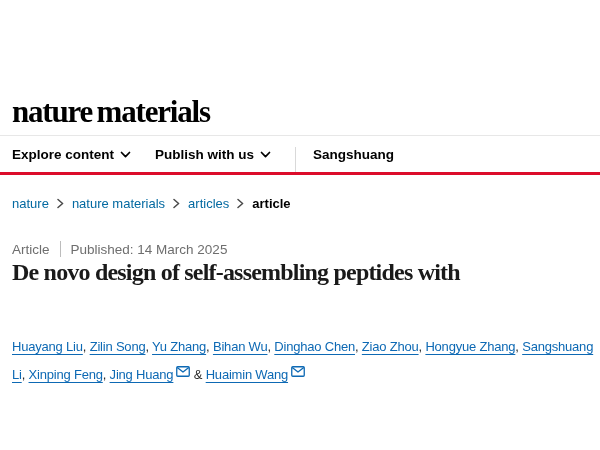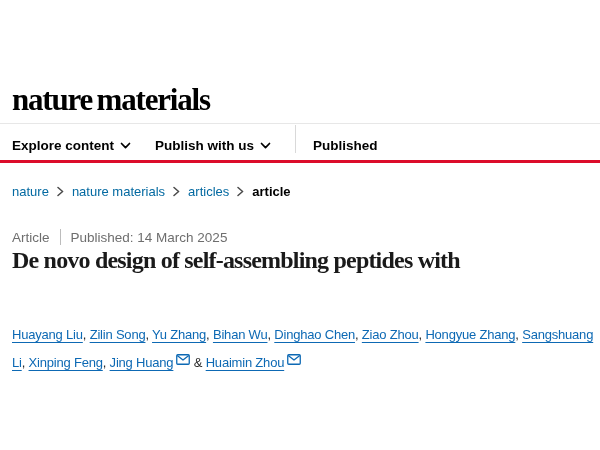--- a/index.html
+++ b/index.html
@@ -4,21 +4,21 @@
 <style>
   * { margin: 0; padding: 0; box-sizing: border-box; }
   html, body { background: #ffffff; }
   body { font-family: "Liberation Sans", sans-serif; }
   .page {
     position: relative;
     width: 600px;
     height: 410px;
     background: #ffffff;
     overflow: hidden;
-    margin: 4px auto;
+    margin: 16px auto;
   }
   
   .logo {
     position: absolute;
     left: 12px;
     top: 78px;
     font-family: "Liberation Serif", serif;
     font-weight: 700;
     font-size: 31px;
     letter-spacing: -1.2px;
@@ -32,25 +32,25 @@
     position: absolute;
     top: 119px;
     left: 0;
     width: 100%;
     height: 1px;
     background: #e7e7e7;
   }
   .nav {
     position: absolute;
     left: 12px;
-    top: 120px;
+    top: 131px;
     right: 0;
     height: 29px;
     display: flex;
-    align-items: flex-end;
+    align-items: flex-start;
   }
   .nav-item {
     display: inline-flex;
     align-items: center;
     font-size: 13.5px;
     font-weight: 700;
     color: #010101;
     margin-right: 24px;
     white-space: nowrap;
     cursor: pointer;
@@ -151,21 +151,21 @@
           </svg></span>
       </span>
       <span class="nav-item">
         <span>Publish with us</span>
         <span class="chev"><svg width="11" height="8" viewBox="0 0 11 8">
             <path d="M1.5 1.5 L5.5 5.7 L9.5 1.5" fill="none" stroke="#010101" stroke-width="1.7" stroke-linecap="round" stroke-linejoin="round"></path>
           </svg></span>
       </span>
       <span class="nav-divider"></span>
       <span class="nav-item">
-        <span>Published</span>
+        <span>Sangshuang</span>
       </span>
     </nav>
 
   <div class="redline" style="background: rgb(220, 12, 42);"></div>
 
   <div class="breadcrumb">
       <a class="crumb-link">nature</a>
       <span class="crumb-sep">
         <svg width="7" height="11" viewBox="0 0 7 11">
           <path d="M1 1.5 L5.6 5.5 L1 9.5" fill="none" stroke="#4a4a4a" stroke-width="1.5" stroke-linecap="round" stroke-linejoin="round"></path>
@@ -194,18 +194,18 @@
     </span>
   </div>
 
   <h1 class="title">
     <div class="title-line">De novo design of self-assembling peptides with</div>
   </h1>
 
   <div class="authors"><a class="author-link" style="color: rgb(13, 105, 180);">Huayang Liu</a><span class="author-sep">, </span><a class="author-link" style="color: rgb(13, 105, 180);">Zilin Song</a><span class="author-sep">, </span><a class="author-link" style="color: rgb(13, 105, 180);">Yu Zhang</a><span class="author-sep">, </span><a class="author-link" style="color: rgb(13, 105, 180);">Bihan Wu</a><span class="author-sep">, </span><a class="author-link" style="color: rgb(13, 105, 180);">Dinghao Chen</a><span class="author-sep">, </span><a class="author-link" style="color: rgb(13, 105, 180);">Ziao Zhou</a><span class="author-sep">, </span><a class="author-link" style="color: rgb(13, 105, 180);">Hongyue Zhang</a><span class="author-sep">, </span><a class="author-link" style="color: rgb(13, 105, 180);">Sangshuang Li</a><span class="author-sep">, </span><a class="author-link" style="color: rgb(13, 105, 180);">Xinping Feng</a><span class="author-sep">, </span><a class="author-link" style="color: rgb(13, 105, 180);">Jing Huang</a><span class="email-icon"><svg width="14" height="11" viewBox="0 0 14 11">
           <rect x="0.75" y="0.75" width="12.5" height="9.5" rx="1" fill="none" stroke="#0d69b4" stroke-width="1.3"></rect>
           <path d="M1.2 1.6 L7 6.1 L12.8 1.6" fill="none" stroke="#0d69b4" stroke-width="1.3" stroke-linejoin="round"></path>
-        </svg></span><span class="author-sep"> &amp; </span><a class="author-link" style="color: rgb(13, 105, 180);">Huaimin Zhou</a><span class="email-icon"><svg width="14" height="11" viewBox="0 0 14 11">
+        </svg></span><span class="author-sep"> &amp; </span><a class="author-link" style="color: rgb(13, 105, 180);">Huaimin Wang</a><span class="email-icon"><svg width="14" height="11" viewBox="0 0 14 11">
           <rect x="0.75" y="0.75" width="12.5" height="9.5" rx="1" fill="none" stroke="#0d69b4" stroke-width="1.3"></rect>
           <path d="M1.2 1.6 L7 6.1 L12.8 1.6" fill="none" stroke="#0d69b4" stroke-width="1.3" stroke-linejoin="round"></path>
         </svg></span></div>
 
 </div>
 
 </body></html>

